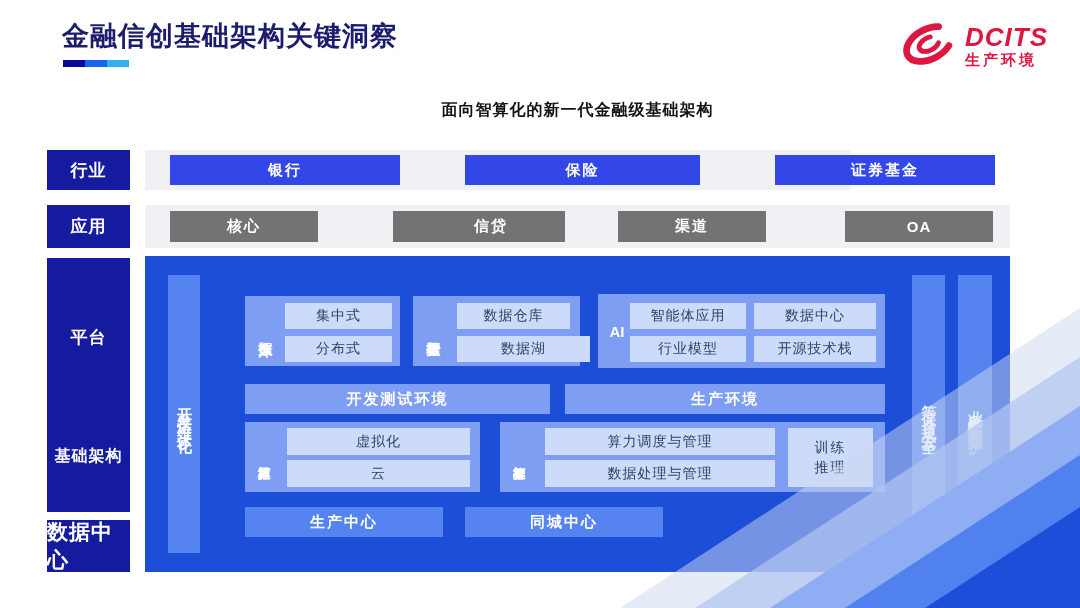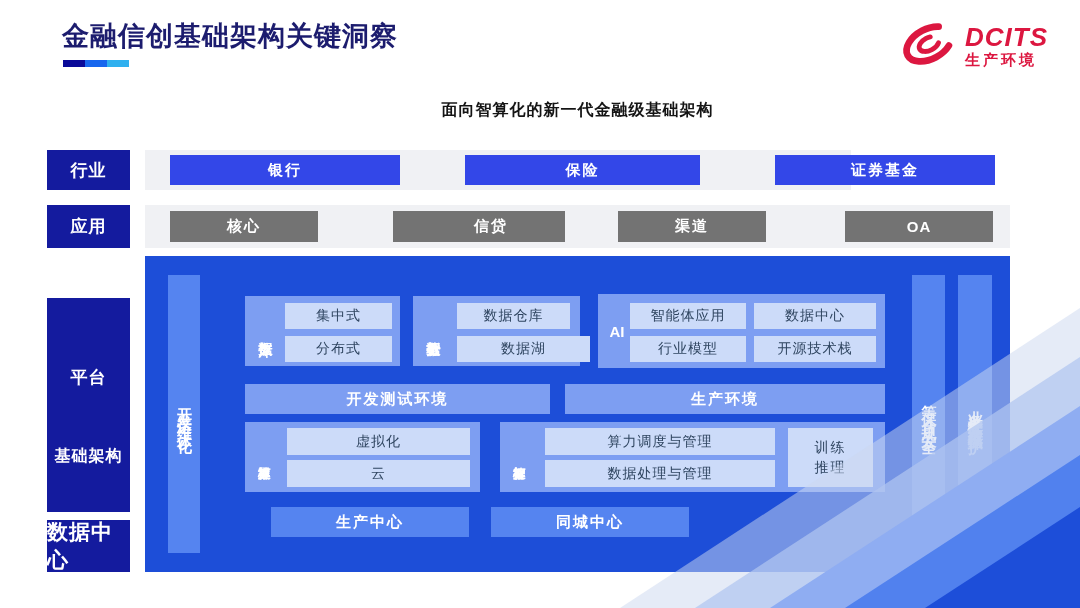--- a/index.html
+++ b/index.html
@@ -33,21 +33,21 @@
   .glabel{position:absolute;color:#fff;font-weight:700;font-size:14px;
           writing-mode:vertical-rl;text-orientation:upright;
           display:flex;align-items:center;justify-content:center;line-height:1;}
   .glabel-h{position:absolute;color:#fff;font-weight:700;font-size:15px;
           display:flex;align-items:center;justify-content:center;}
   .lightbox{position:absolute;background:#ccdbf9;color:#2f4560;font-size:14px;
           display:flex;align-items:center;justify-content:center;letter-spacing:1px;}
   .envbar{background:#7d9ef2;color:#fff;font-weight:700;font-size:15px;
           display:flex;align-items:center;justify-content:center;letter-spacing:2px;}
   .cbtn{background:#5584f0;color:#fff;font-weight:700;font-size:15px;
-          display:flex;align-items:center;justify-content:center;letter-spacing:2px;margin-left:26px;}
+          display:flex;align-items:center;justify-content:center;letter-spacing:2px;}
   
   .deco{position:absolute;right:0;bottom:0;width:460px;height:300px;pointer-events:none;}
   .tri{position:absolute;right:0;bottom:0;clip-path:polygon(0 100%,100% 0,100% 100%);}
 </style>
 </head>
 <body>
 
 <div class="slide">
 
   <div class="abs title" style="left:62px;top:18px;">金融信创基础架构关键洞察</div>
@@ -69,21 +69,21 @@
     <span class="logo-text">
       <span class="logo-brand">DCITS</span>
       <span class="logo-company">生产环境</span>
     </span>
   </div>
 
   <div class="abs subtitle" style="left:145px;top:100px;width:865px;">面向智算化的新一代金融级基础架构</div>
 
   <div class="abs navbox" style="left:47px;top:150px;width:83px;height:40px;">行业</div>
   <div class="abs navbox" style="left:47px;top:205px;width:83px;height:43px;">应用</div>
-  <div class="abs navbox" style="left:47px;top:258px;width:83px;height:158px;margin-top:40px;">平台</div>
+  <div class="abs navbox" style="left:47px;top:258px;width:83px;height:158px;">平台</div>
   <div class="abs navbox" style="left:47px;top:400px;width:83px;height:112px;font-size:16px;">基础架构</div>
   <div class="abs navbox" style="left:47px;top:520px;width:83px;height:52px;font-size:21px;">数据中心</div>
 
   <div class="abs track" style="left:145px;top:150px;width:706px;height:40px;">
     <div class="btn1" style="left:25px;top:5px;width:230px;height:30px;">银行</div>
     <div class="btn1" style="left:320px;top:5px;width:235px;height:30px;">保险</div>
     <div class="btn1" style="left:630px;top:5px;width:220px;height:30px;">证券基金</div>
   </div>
 
   <div class="abs track" style="left:145px;top:205px;width:865px;height:43px;">

